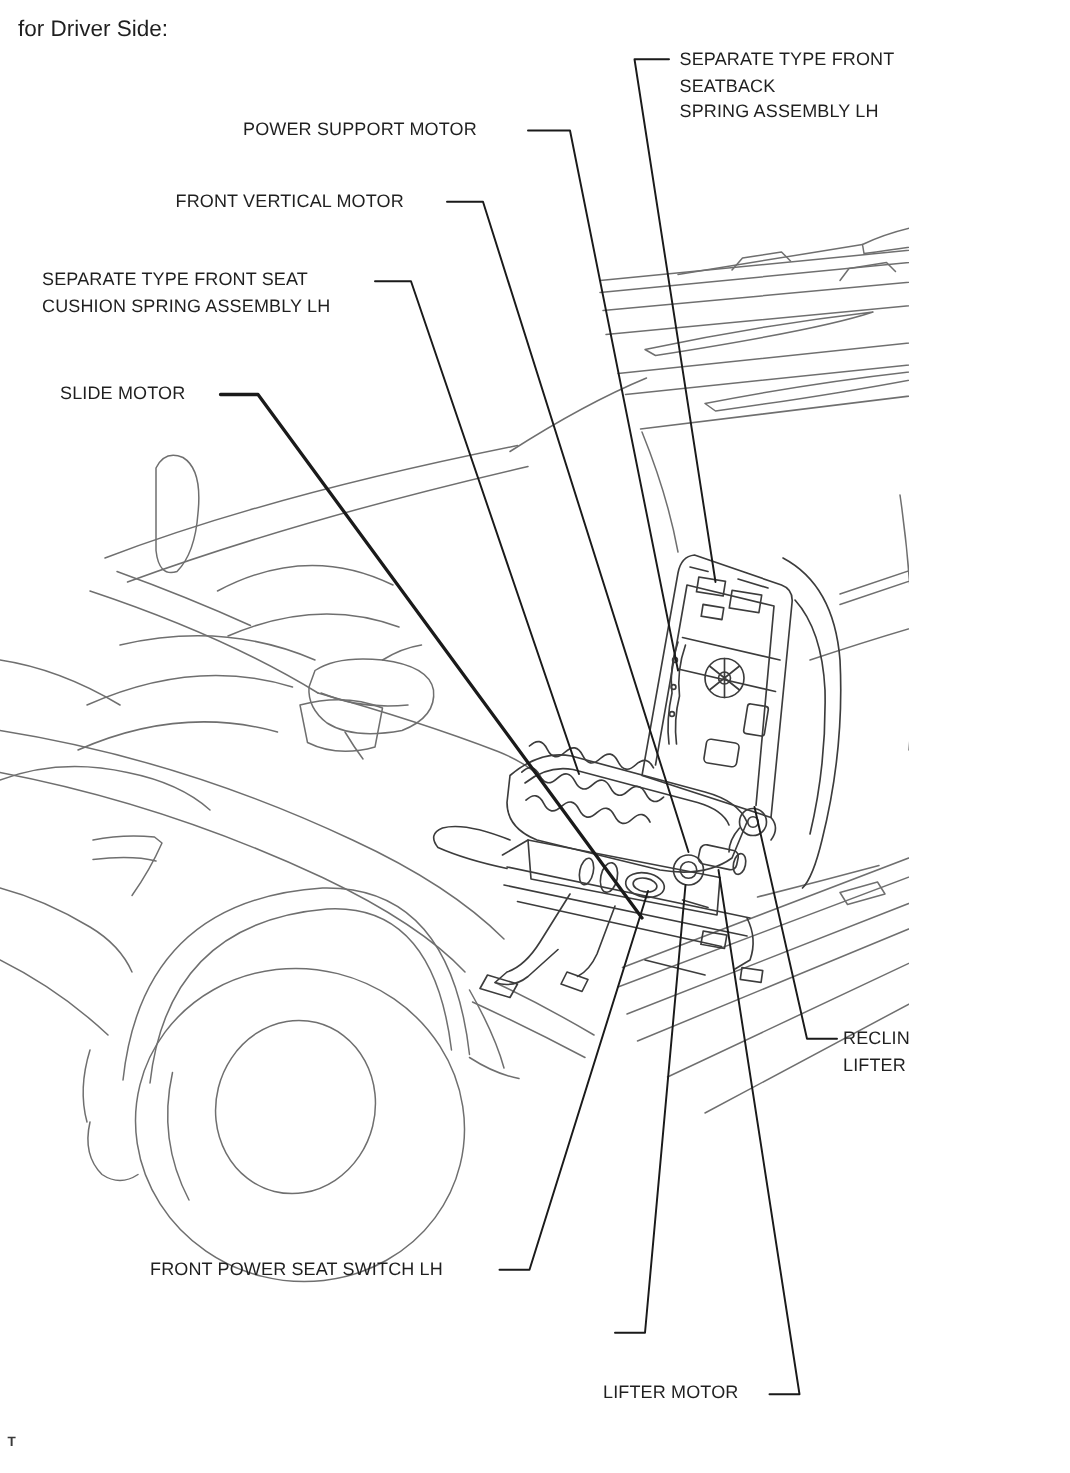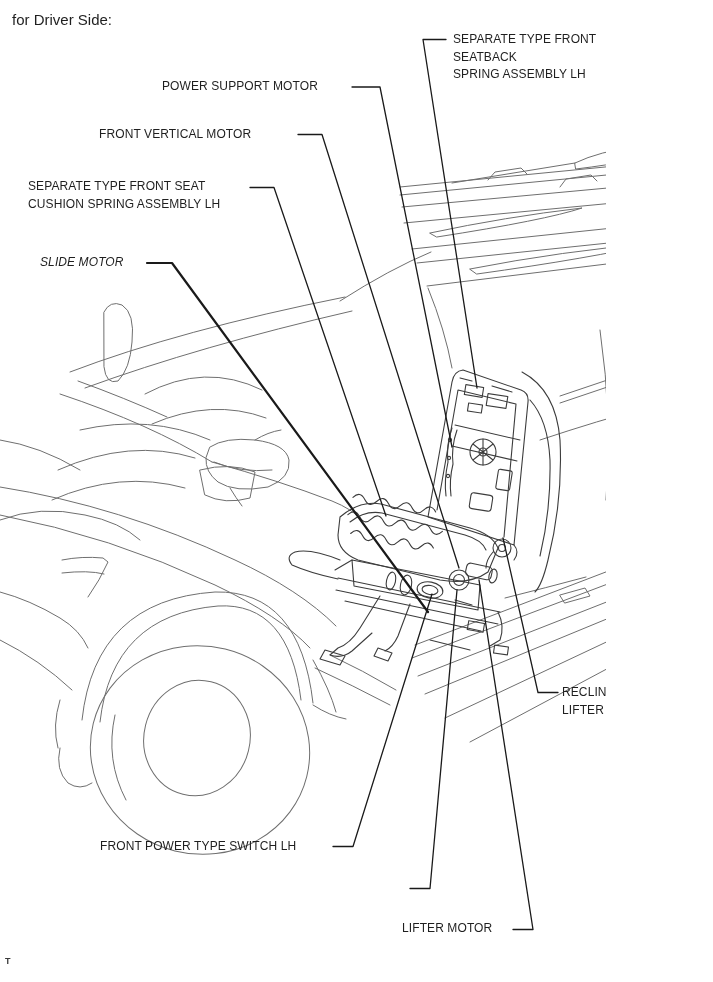--- a/index.html
+++ b/index.html
@@ -211,22 +211,22 @@
       <polyline points="410,888.5 430,888.5 457,590"></polyline>
       <polyline points="513,929.5 533,929.5 479,580"></polyline>
     </g>
   </svg>
 
   <div class="header-note">for Driver Side:</div>
 
   <div class="label" style="left:453px;top:31px;">SEPARATE TYPE FRONT SEATBACK
 SPRING ASSEMBLY LH</div>
   <div class="label" style="left:162px;top:78px;">POWER SUPPORT MOTOR</div>
-  <div class="label" style="left:99px;top:126px;">FRONT VERTICAL MOTOR</div>
+  <div class="label" style="left:117px;top:126px;">FRONT VERTICAL MOTOR</div>
   <div class="label" style="left:28px;top:178px;">SEPARATE TYPE FRONT SEAT
 CUSHION SPRING ASSEMBLY LH</div>
-  <div class="label" style="left:40px;top:254px;font-style:italic;">SLIDE MOTOR</div>
+  <div class="label" style="left:40px;top:254px;">SLIDE MOTOR</div>
   <div class="label" style="left:562px;top:684px;">RECLINING LIFTER</div>
-  <div class="label" style="left:100px;top:838px;">FRONT POWER TYPE SWITCH LH</div>
+  <div class="label" style="left:100px;top:838px;">FRONT POWER SEAT SWITCH LH</div>
   <div class="label" style="left:402px;top:920px;">LIFTER MOTOR</div>
 
   <div class="page-mark">T</div>
 </div>
 
 </body></html>

